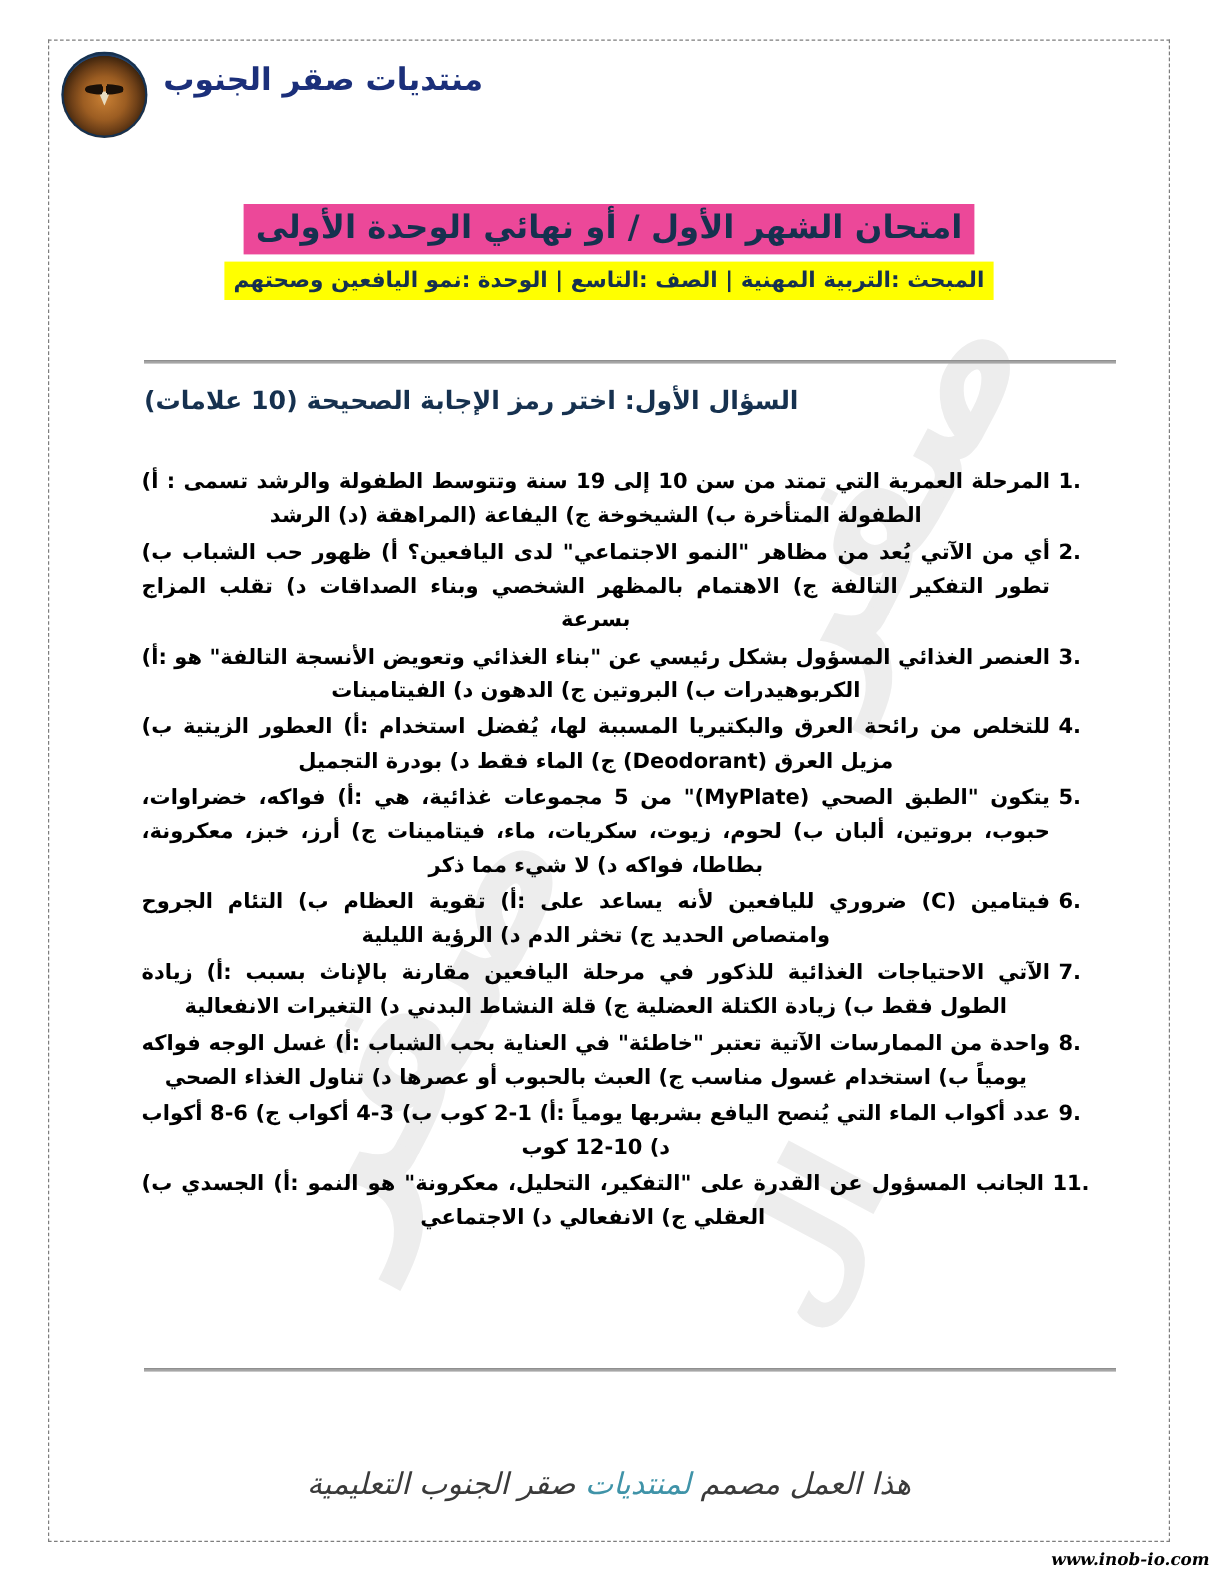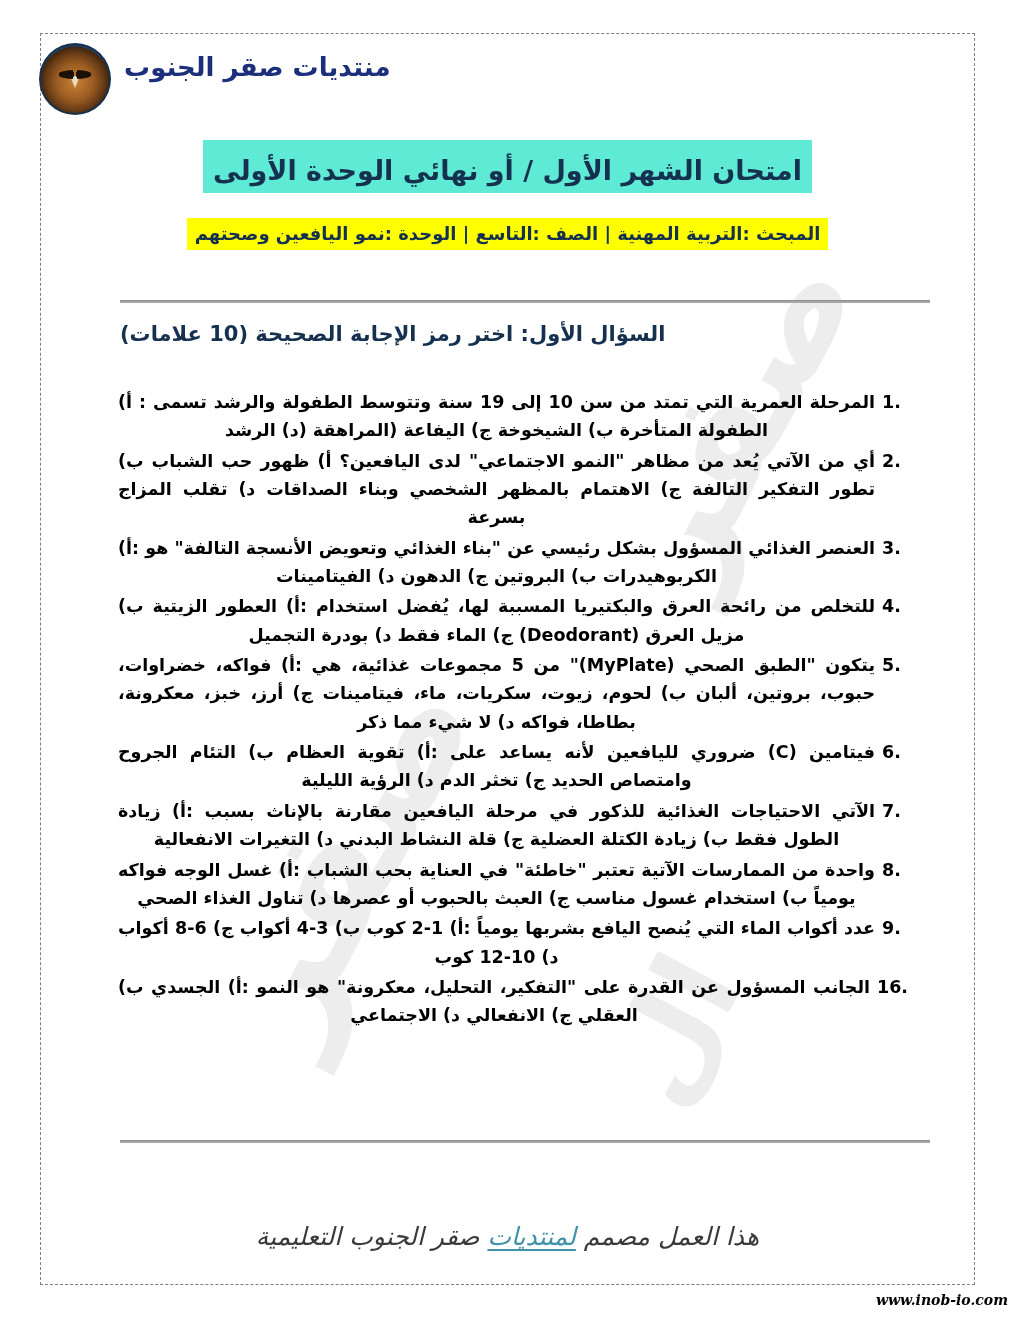--- a/index.html
+++ b/index.html
@@ -40,21 +40,21 @@
     white-space: nowrap;
     font-family: "DejaVu Sans", "Liberation Sans", sans-serif;
   }
   .wm-a { left: 560px; top: 330px; font-size: 150px; transform: rotate(-62deg); }
   .wm-b { left: 150px; top: 760px; font-size: 165px; transform: rotate(-62deg); }
   .wm-c { left: 600px; top: 960px; font-size: 120px; transform: rotate(-62deg); }
 
   
   .header-band {
     position: absolute;
-    left: 29px;
+    left: 41px;
     top: 34px;
     width: 933px;
     height: 86px;
     z-index: 4;
   }
   .forum-logo {
     position: absolute;
     left: 10px;
     top: 9px;
     width: 72px;
@@ -103,27 +103,28 @@
   .title-wrap {
     position: absolute;
     left: 41px;
     top: 140px;
     width: 933px;
     text-align: center;
     z-index: 5;
   }
   .exam-title {
     display: inline-block;
-    background: #5eead4;
+    background: #ec4899;
     color: #16314f;
     font-size: 27px;
     font-weight: bold;
     line-height: 1.35;
-    padding: 13px 10px 4px 10px;
-    direction: rtl;
+    padding: 2px 10px 4px 10px;
+    direction: rtl;
+    margin-top: 30px;
   }
   .subtitle-wrap {
     position: absolute;
     left: 41px;
     top: 218px;
     width: 933px;
     text-align: center;
     z-index: 5;
   }
   .exam-subtitle {
@@ -215,21 +216,20 @@
     text-align: center;
     z-index: 6;
     direction: rtl;
     font-size: 25px;
     color: #3a3a3a;
     font-family: "DejaVu Serif", "Liberation Serif", serif;
     font-style: italic;
   }
   .signature .sig-accent {
     color: #3f93a8;
-    text-decoration: underline;
     text-underline-offset: 4px;
   }
 
   .site-url {
     position: absolute;
     right: 12px;
     bottom: 12px;
     font-size: 14px;
     font-weight: bold;
     font-style: italic;
@@ -297,21 +297,21 @@
     </li>
     <li class="q-item">
       <span class="q-num">8.</span>
       <span class="q-text">واحدة من الممارسات الآتية تعتبر "خاطئة" في العناية بحب الشباب :أ) غسل الوجه فواكه يومياً ب) استخدام غسول مناسب ج) العبث بالحبوب أو عصرها د) تناول الغذاء الصحي</span>
     </li>
     <li class="q-item">
       <span class="q-num">9.</span>
       <span class="q-text">عدد أكواب الماء التي يُنصح اليافع بشربها يومياً :أ) 1-2 كوب ب) 3-4 أكواب ج) 6-8 أكواب د) 10-12 كوب</span>
     </li>
     <li class="q-item">
-      <span class="q-num">16.</span>
+      <span class="q-num">11.</span>
       <span class="q-text">الجانب المسؤول عن القدرة على "التفكير، التحليل، معكرونة" هو النمو :أ) الجسدي ب) العقلي ج) الانفعالي د) الاجتماعي</span>
     </li>
   </ol>
 
 <div class="rule rule-bottom"></div>
 
 <div class="signature">
   <span>هذا العمل مصمم </span><span class="sig-accent">لمنتديات</span><span> صقر الجنوب التعليمية</span>
 </div>
 

